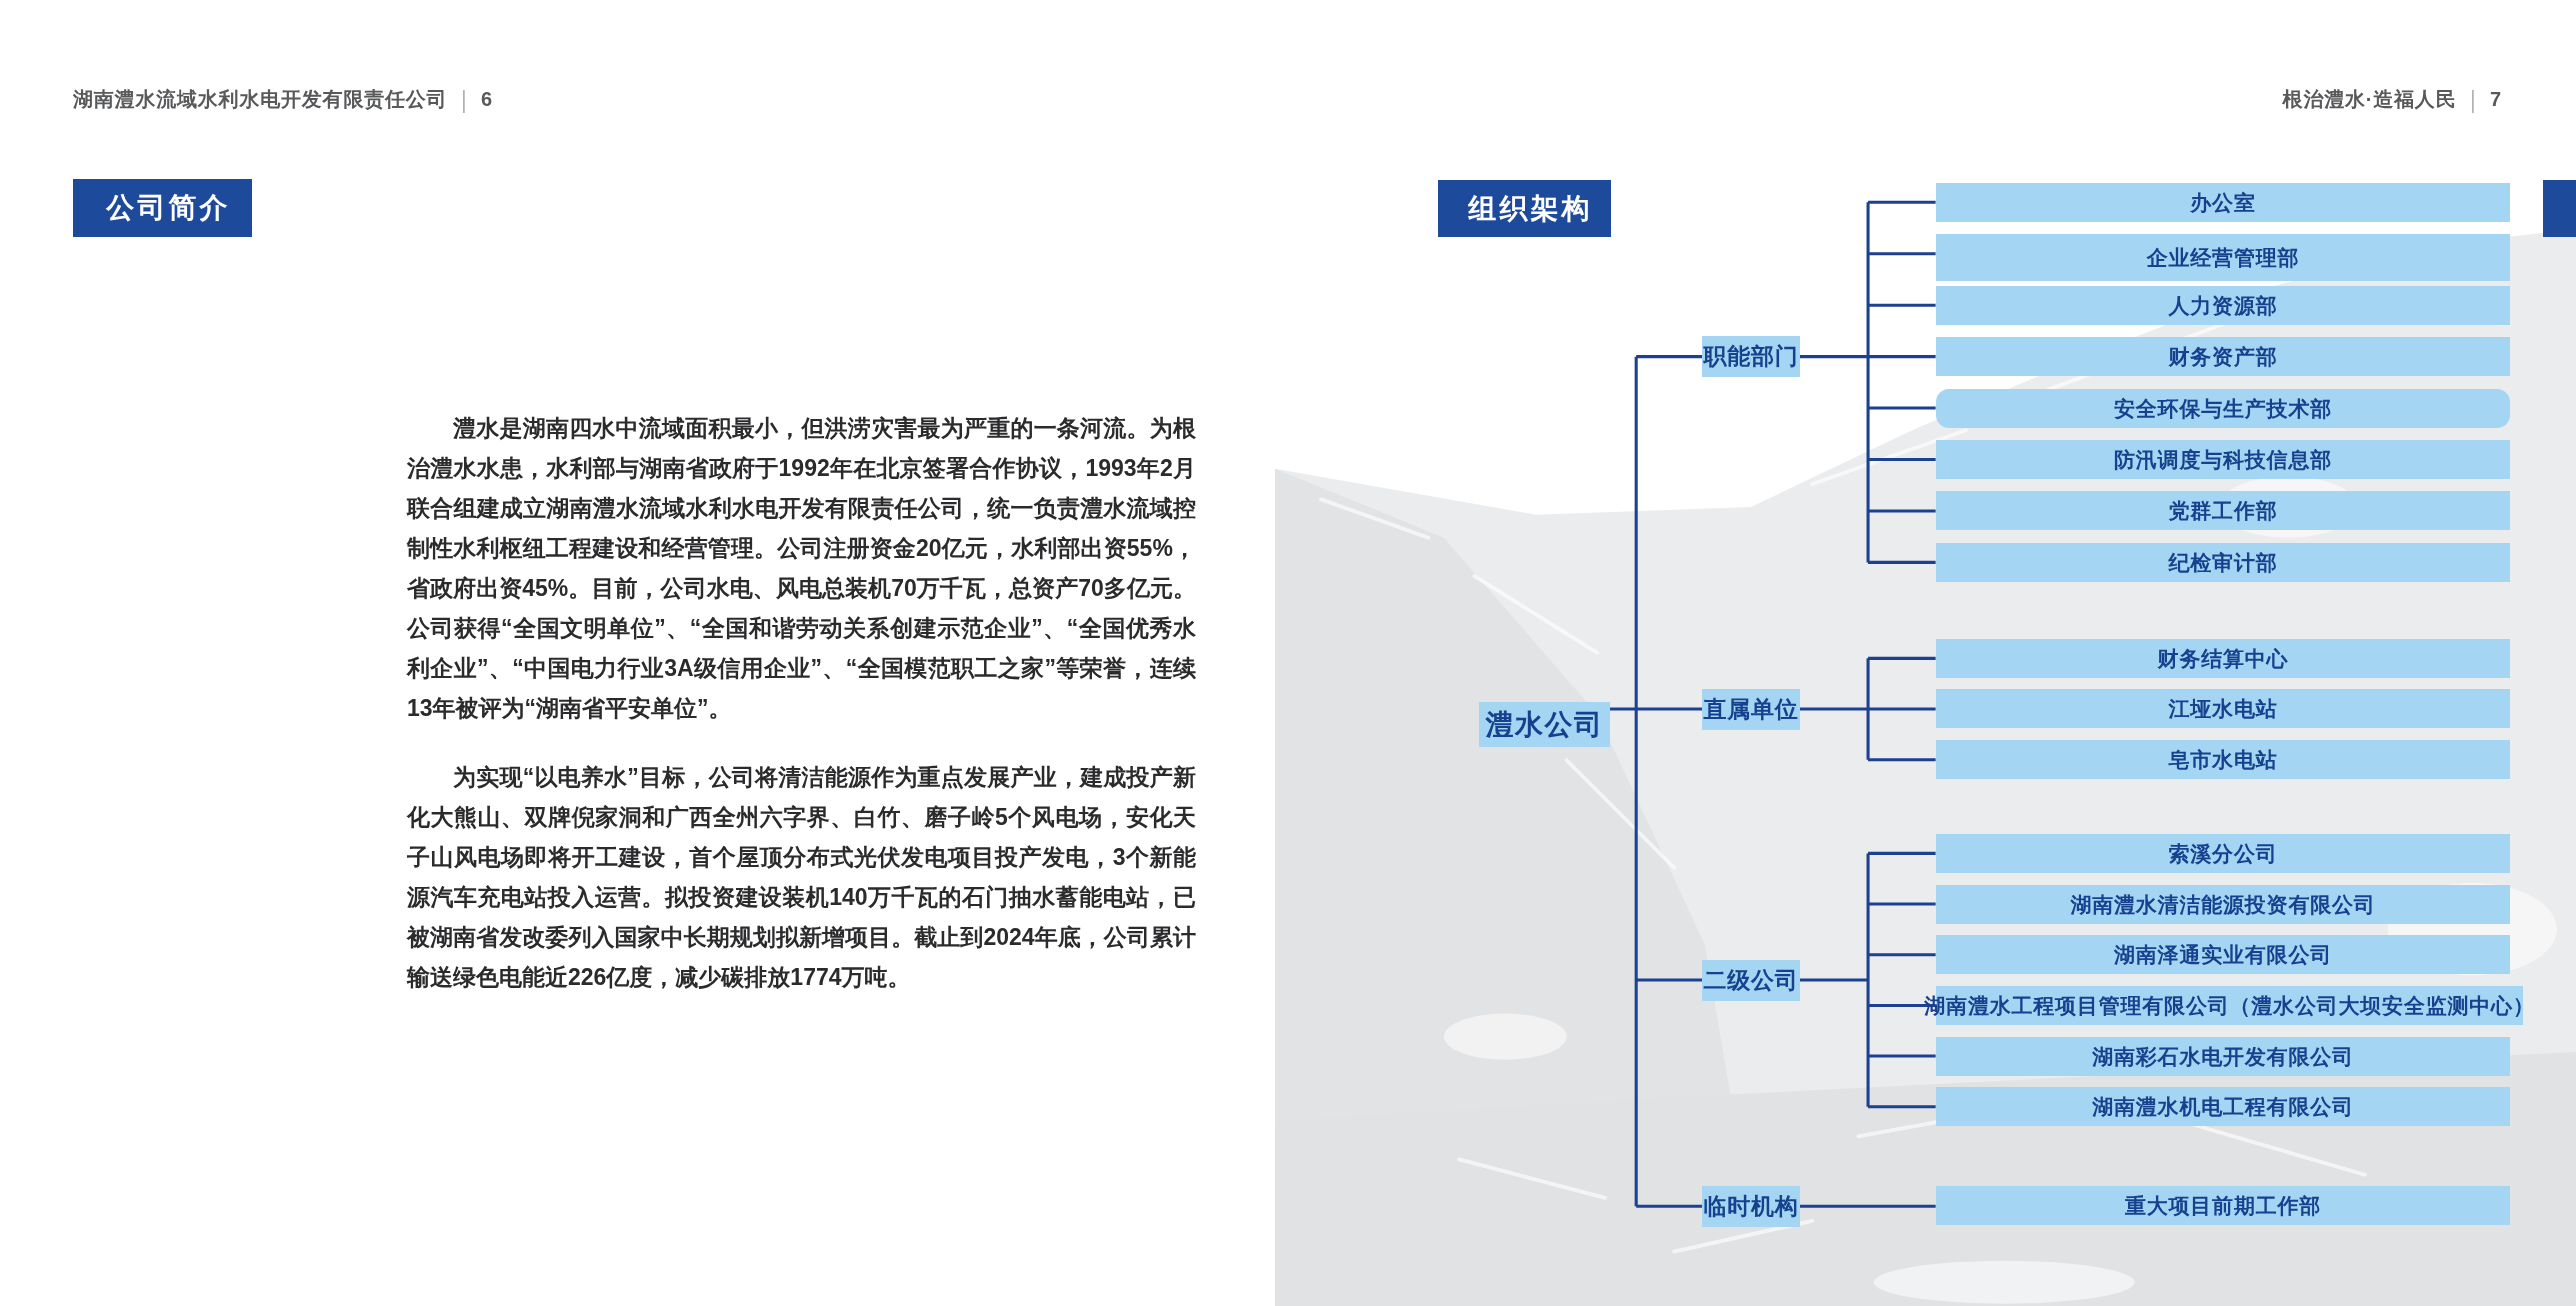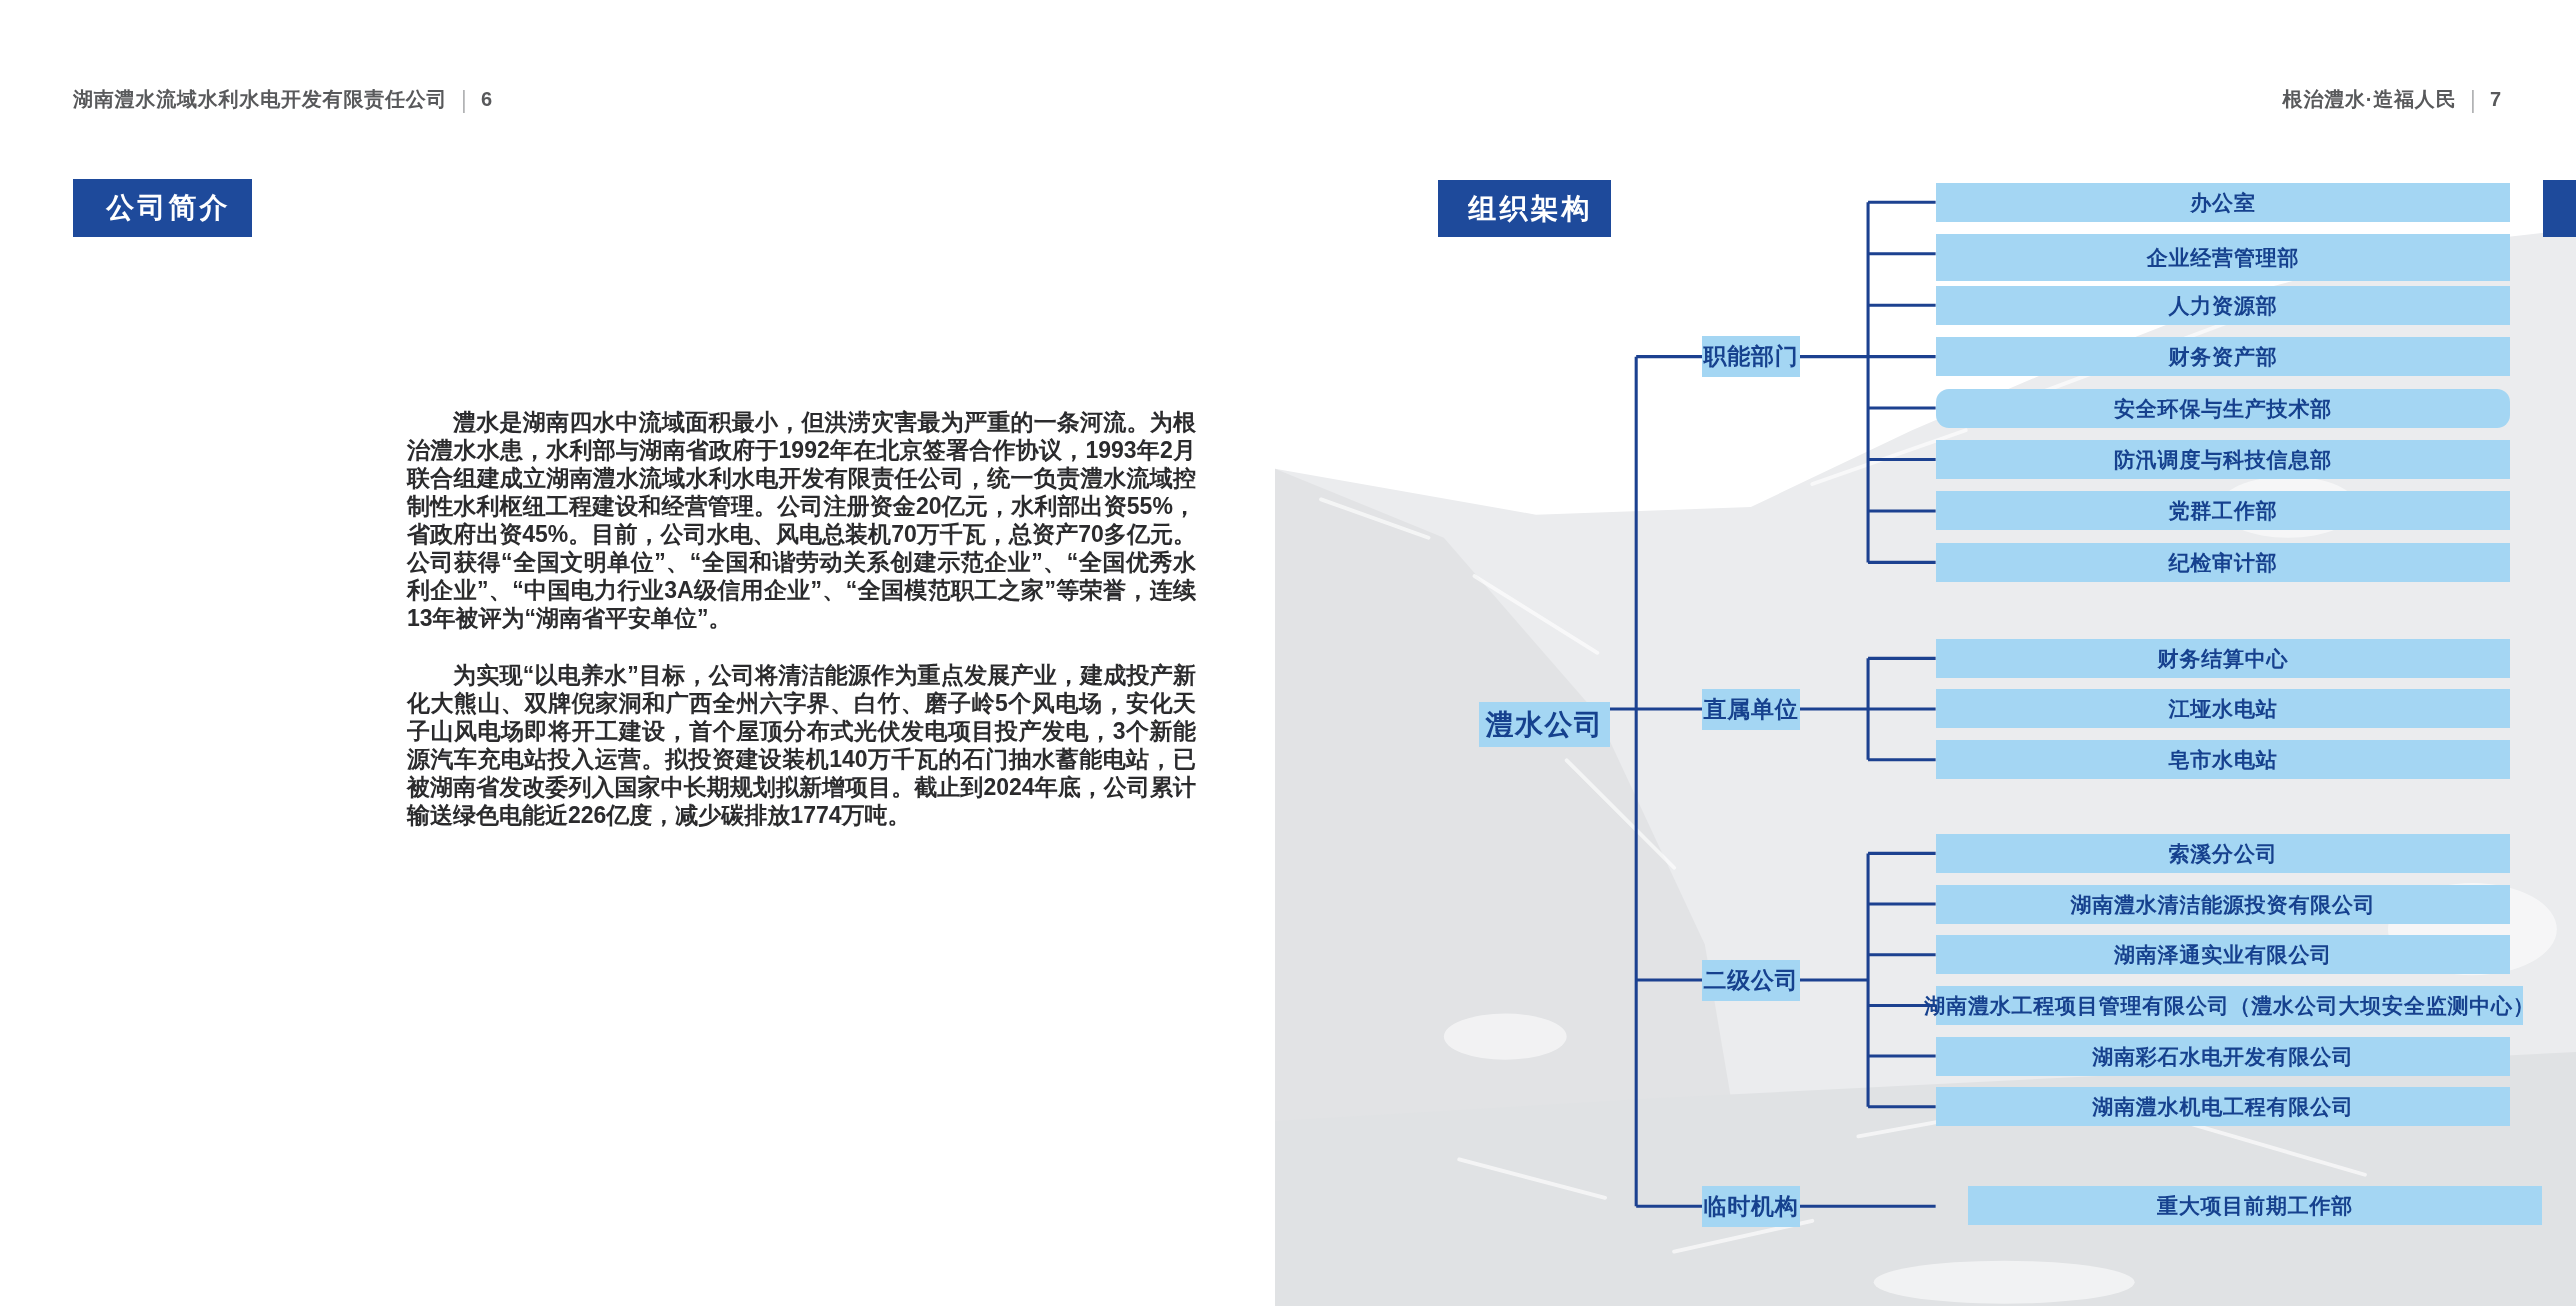--- a/index.html
+++ b/index.html
@@ -16,21 +16,21 @@
   .hdr-right{right:74px;}
   .hdr .hdr-div{color:#a7a8aa;font-weight:normal;font-size:18.4px;transform:scaleY(1.25);}
   
   .sec-title{position:absolute;background:var(--accent);color:#ffffff;font-weight:bold;
              font-size:28px;letter-spacing:3.1px;display:flex;align-items:center;justify-content:center;padding-left:12px;}
   .sec-title-left{left:73px;top:179px;width:167px;height:58px;}
   .sec-title-right{left:1438px;top:180px;width:161px;height:57px;}
   .edge-strip{position:absolute;left:2543px;top:180px;width:33px;height:57px;background:var(--accent);}
   
   .body-text{position:absolute;left:407px;top:408px;width:789px;
-             font-size:23px;line-height:28px;font-weight:bold;color:var(--body-text);
+             font-size:23px;line-height:40px;font-weight:bold;color:var(--body-text);
              text-align:justify;}
   .body-text p{margin:0 0 29px 0;text-indent:2em;}
   
   .wm{position:absolute;left:1275px;top:177px;width:1301px;height:1129px;pointer-events:none;}
   
   .org-lines{position:absolute;left:0;top:0;width:2576px;height:1306px;pointer-events:none;}
   .org-node{position:absolute;background:var(--node-fill);color:var(--node-text);font-weight:bold;
             display:flex;align-items:center;justify-content:center;white-space:nowrap;}
   .org-root{font-size:28px;letter-spacing:1.5px;}
   .org-cat{font-size:23px;letter-spacing:0.8px;}
@@ -106,18 +106,18 @@
       <div class="org-node org-bar" style="left: 1936px; top: 689px; width: 574px; height: 39px;">江垭水电站</div>
       <div class="org-node org-bar" style="left: 1936px; top: 740px; width: 574px; height: 39px;">皂市水电站</div>
       <div class="org-node org-cat" style="left: 1702px; top: 960px; width: 98px; height: 41px;">二级公司</div>
       <div class="org-node org-bar" style="left: 1936px; top: 834px; width: 574px; height: 39px;">索溪分公司</div>
       <div class="org-node org-bar" style="left: 1936px; top: 885px; width: 574px; height: 39px;">湖南澧水清洁能源投资有限公司</div>
       <div class="org-node org-bar" style="left: 1936px; top: 935px; width: 574px; height: 39px;">湖南泽通实业有限公司</div>
       <div class="org-node org-bar" style="left: 1936px; top: 986px; width: 587px; height: 39px;">湖南澧水工程项目管理有限公司（澧水公司大坝安全监测中心）</div>
       <div class="org-node org-bar" style="left: 1936px; top: 1037px; width: 574px; height: 39px;">湖南彩石水电开发有限公司</div>
       <div class="org-node org-bar" style="left: 1936px; top: 1087px; width: 574px; height: 39px;">湖南澧水机电工程有限公司</div>
       <div class="org-node org-cat" style="left: 1702px; top: 1186px; width: 98px; height: 41px;">临时机构</div>
-      <div class="org-node org-bar" style="left: 1936px; top: 1186px; width: 574px; height: 39px; margin-left: 32px;">重大项目前期工作部</div>
+      <div class="org-node org-bar" style="left: 1936px; top: 1186px; width: 574px; height: 39px;">重大项目前期工作部</div>
       <div class="org-node org-root" style="left: 1479px; top: 686px; width: 131px; height: 45px; margin-top: 16px;">澧水公司</div>
     </div>
 
 </div>
 
 
 </body></html>

